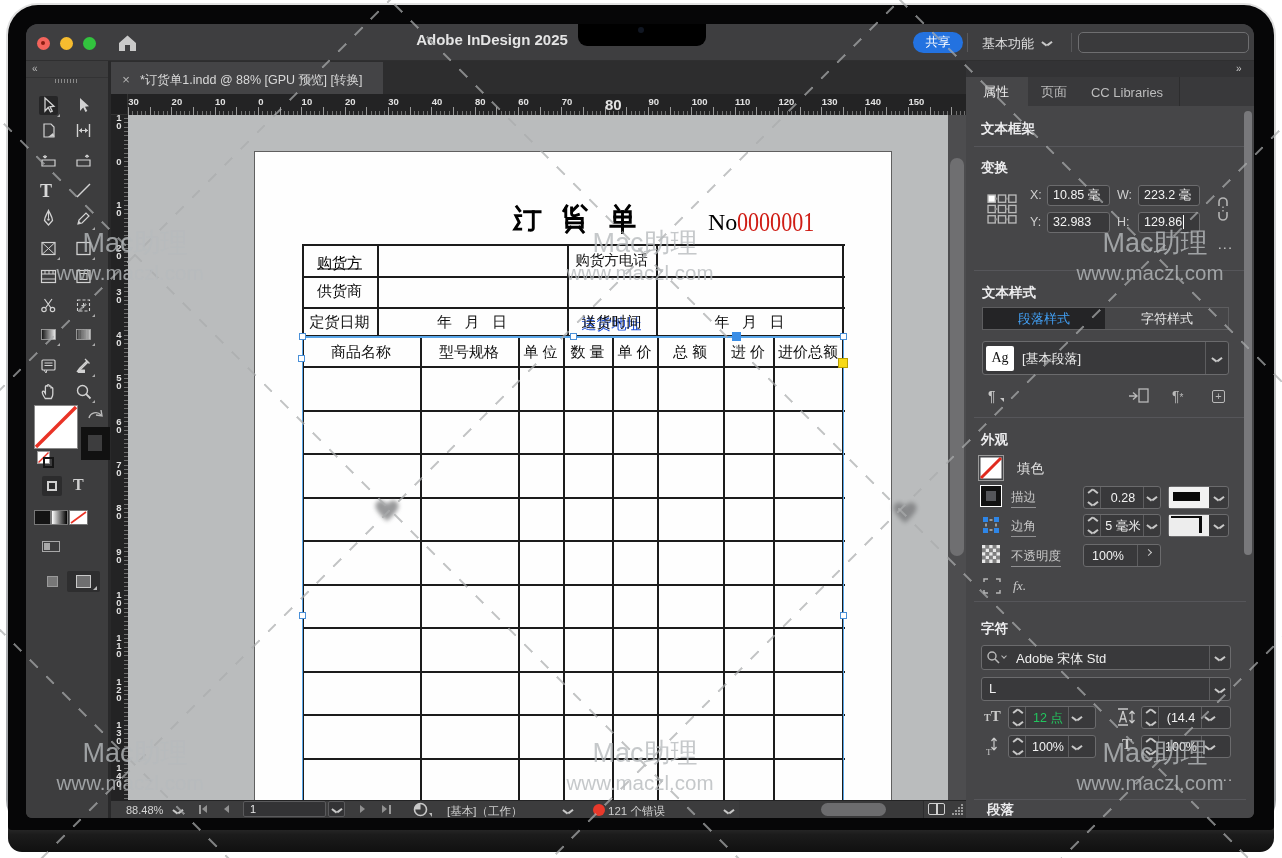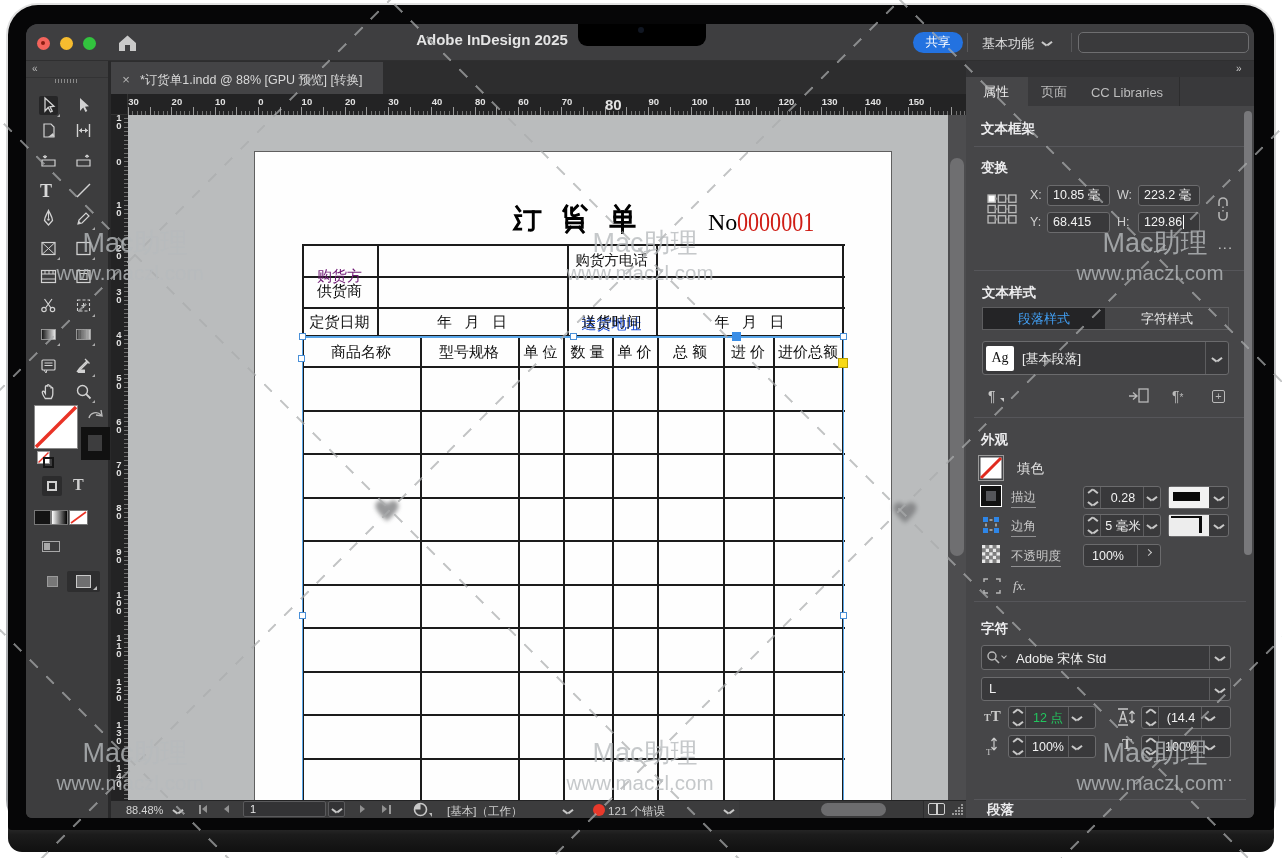--- a/index.html
+++ b/index.html
@@ -262,21 +262,21 @@
 <div class="a" style="left:580px;top:94px;font-size:24px;color:#000;font-family:'Liberation Serif',serif;">No<span style="color:#cf1d15;display:inline-block;transform:scale(0.92,1.18);transform-origin:0 60%;">0000001</span></div>
 <div class="a" style="left:174px;top:129px;width:543px;height:2px;background:#1c1c1c;"></div>
 <div class="a" style="left:174px;top:160.5px;width:543px;height:2px;background:#1c1c1c;"></div>
 <div class="a" style="left:174px;top:191.5px;width:543px;height:2px;background:#1c1c1c;"></div>
 <div class="a" style="left:174px;top:220px;width:543px;height:2px;background:#1c1c1c;"></div>
 <div class="a" style="left:174px;top:129px;width:2px;height:93px;background:#1c1c1c;"></div>
 <div class="a" style="left:249px;top:129px;width:2px;height:93px;background:#1c1c1c;"></div>
 <div class="a" style="left:439px;top:129px;width:2px;height:93px;background:#1c1c1c;"></div>
 <div class="a" style="left:528px;top:129px;width:2px;height:93px;background:#1c1c1c;"></div>
 <div class="a" style="left:714px;top:129px;width:2px;height:93px;background:#1c1c1c;"></div>
-<div class="a ctr" style="left:211.5px;top:161px;font-size:15px;color:#701a75;font-weight:400;letter-spacing:0;font-family:'Liberation Sans',sans-serif;">购货方</div>
+<div class="a ctr" style="left:211.5px;top:148px;font-size:15px;color:#000000;font-weight:400;letter-spacing:0;font-family:'Liberation Sans',sans-serif;text-decoration:underline;">购货方</div>
 <div class="a ctr" style="left:211.5px;top:176px;font-size:15px;color:#111;font-weight:400;letter-spacing:0;font-family:'Liberation Sans',sans-serif;">供货商</div>
 <div class="a ctr" style="left:211.5px;top:206.5px;font-size:15px;color:#111;font-weight:400;letter-spacing:0;font-family:'Liberation Sans',sans-serif;">定货日期</div>
 <div class="a ctr" style="left:483.5px;top:145px;font-size:14.5px;color:#111;font-weight:400;letter-spacing:0;font-family:'Liberation Sans',sans-serif;">购货方电话</div>
 <div class="a ctr" style="left:483.5px;top:164px;font-size:15px;color:#1d4ed8;font-weight:400;letter-spacing:0;font-family:'Liberation Sans',sans-serif;margin-top:45px;">送货地址</div>
 <div class="a ctr" style="left:483.5px;top:206.5px;font-size:15px;color:#111;font-weight:400;letter-spacing:0;font-family:'Liberation Sans',sans-serif;">送货时间</div>
 <div class="a ctr" style="left:344px;top:206.5px;font-size:15px;color:#111;font-weight:400;letter-spacing:0;font-family:'Liberation Sans',sans-serif;">年&nbsp;&nbsp;&nbsp;月&nbsp;&nbsp;&nbsp;日</div>
 <div class="a ctr" style="left:621.5px;top:206.5px;font-size:15px;color:#111;font-weight:400;letter-spacing:0;font-family:'Liberation Sans',sans-serif;">年&nbsp;&nbsp;&nbsp;月&nbsp;&nbsp;&nbsp;日</div>
 <div class="a" style="left:174px;top:251px;width:543px;height:2px;background:#1c1c1c;"></div>
 <div class="a" style="left:174px;top:294.5px;width:543px;height:2px;background:#1c1c1c;"></div>
 <div class="a" style="left:174px;top:338px;width:543px;height:2px;background:#1c1c1c;"></div>
@@ -392,21 +392,21 @@
       <rect x="8" y="23.5" width="2" height="2" fill="#8a8a8a"></rect>
       <rect x="11" y="21" width="7" height="7" fill="none" stroke="#b9b9b9" stroke-width="1.3"></rect>
       <rect x="18" y="23.5" width="2" height="2" fill="#8a8a8a"></rect>
       <rect x="21" y="21" width="7" height="7" fill="none" stroke="#b9b9b9" stroke-width="1.3"></rect>
     </svg>
 <div class="a lbl" style="left:1004px;top:164px;">X:</div>
 <div class="a fld" style="left:1021px;top:161px;width:63px;height:21px;font-size:12.5px;line-height:19px;padding-left:5px;">10.85 毫</div>
 <div class="a lbl" style="left:1091px;top:164px;">W:</div>
 <div class="a fld" style="left:1112px;top:161px;width:62px;height:21px;font-size:12.5px;line-height:19px;padding-left:5px;">223.2 毫</div>
 <div class="a lbl" style="left:1004px;top:191px;">Y:</div>
-<div class="a fld" style="left:1021px;top:188px;width:63px;height:21px;font-size:12.5px;line-height:19px;padding-left:5px;">68.415</div>
+<div class="a fld" style="left:1021px;top:188px;width:63px;height:21px;font-size:12.5px;line-height:19px;padding-left:5px;">32.983</div>
 <div class="a lbl" style="left:1091px;top:191px;">H:</div>
 <div class="a fld" style="left:1112px;top:188px;width:62px;height:21px;font-size:12.5px;line-height:19px;padding-left:5px;">129.86<span style="border-left:1px solid #fff;margin-left:1px;"></span></div>
 <svg class="a" style="left:1188px;top:172px;" width="18" height="26" viewBox="0 0 18 26">
       <path d="M5 10 L5 6 A4 4 0 0 1 13 6 L13 10 M5 16 L5 20 A4 4 0 0 0 13 20 L13 16" fill="none" stroke="#b5b5b5" stroke-width="1.6"></path>
       <path d="M2 13 L16 13" stroke="#464648" stroke-width="3"></path>
       <path d="M9 10.5 L9 12 M9 14 L9 15.5" stroke="#b5b5b5" stroke-width="1.4"></path>
     </svg>
 <div class="a" style="left:1192px;top:213px;color:#cfcfcf;font-size:13px;letter-spacing:1.5px;">...</div>
 <div class="a" style="left:948px;top:246px;width:272px;height:1px;background:#56565a;"></div>
 <div class="a sech" style="left:956px;top:260px;">文本样式</div>

